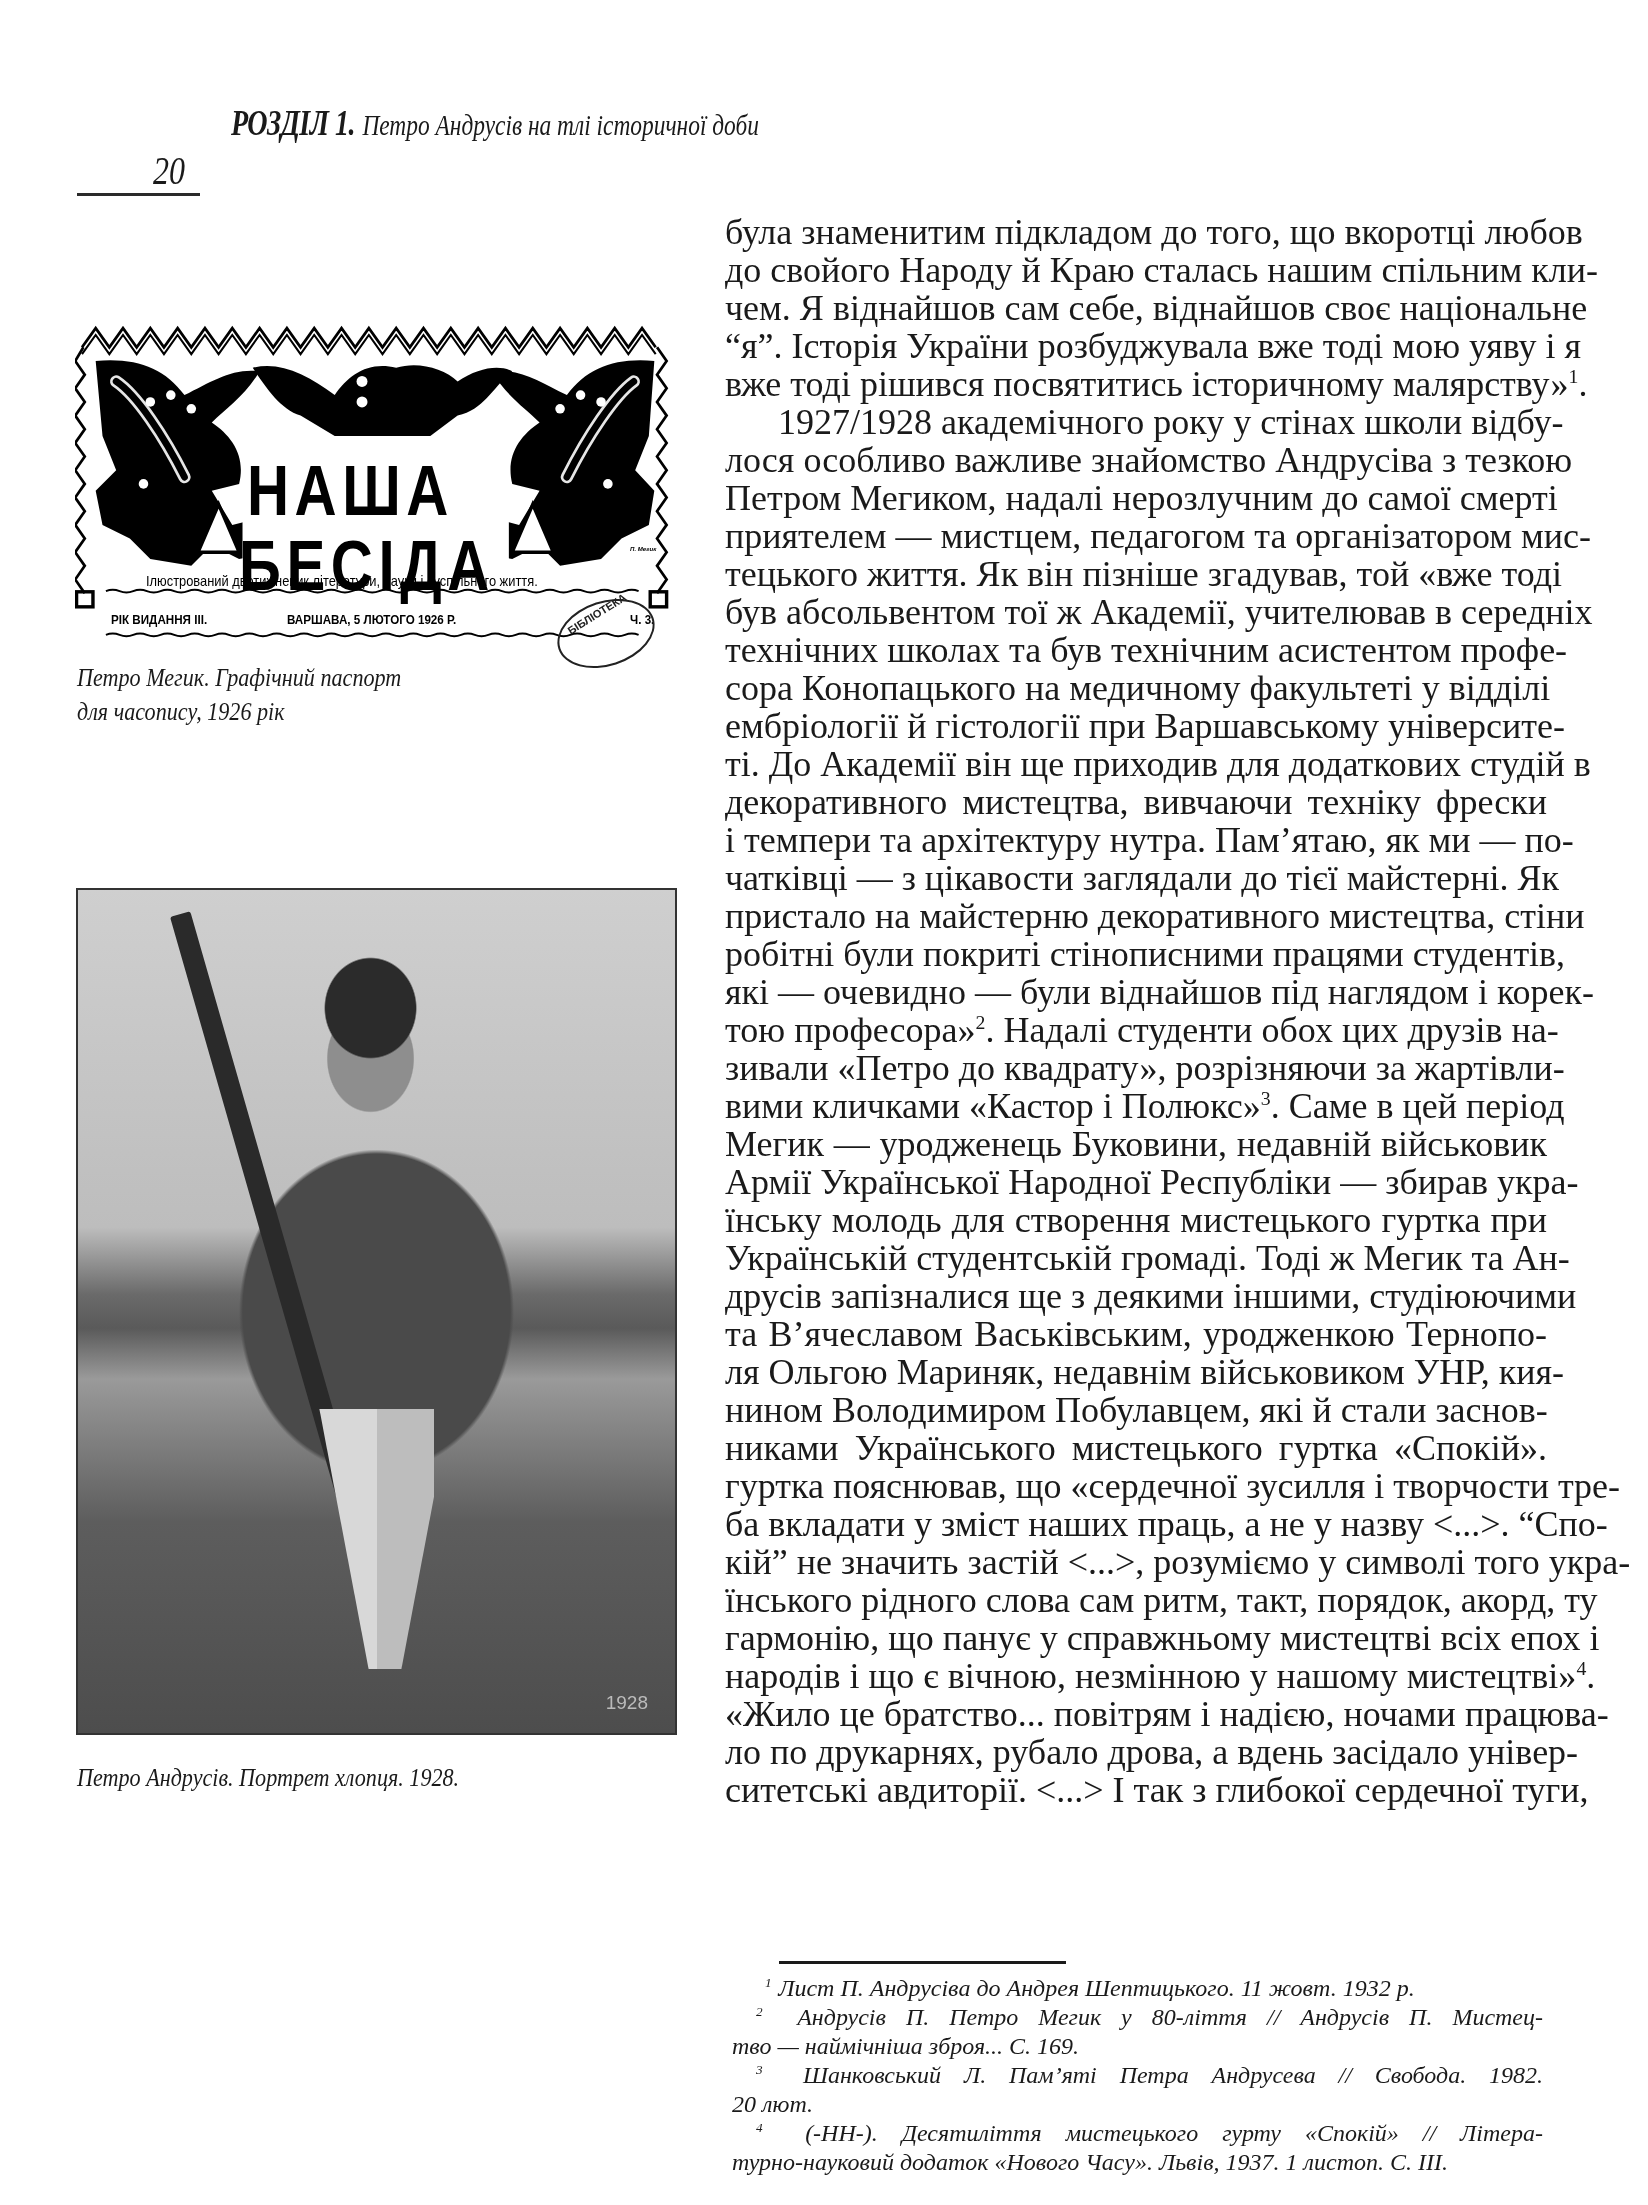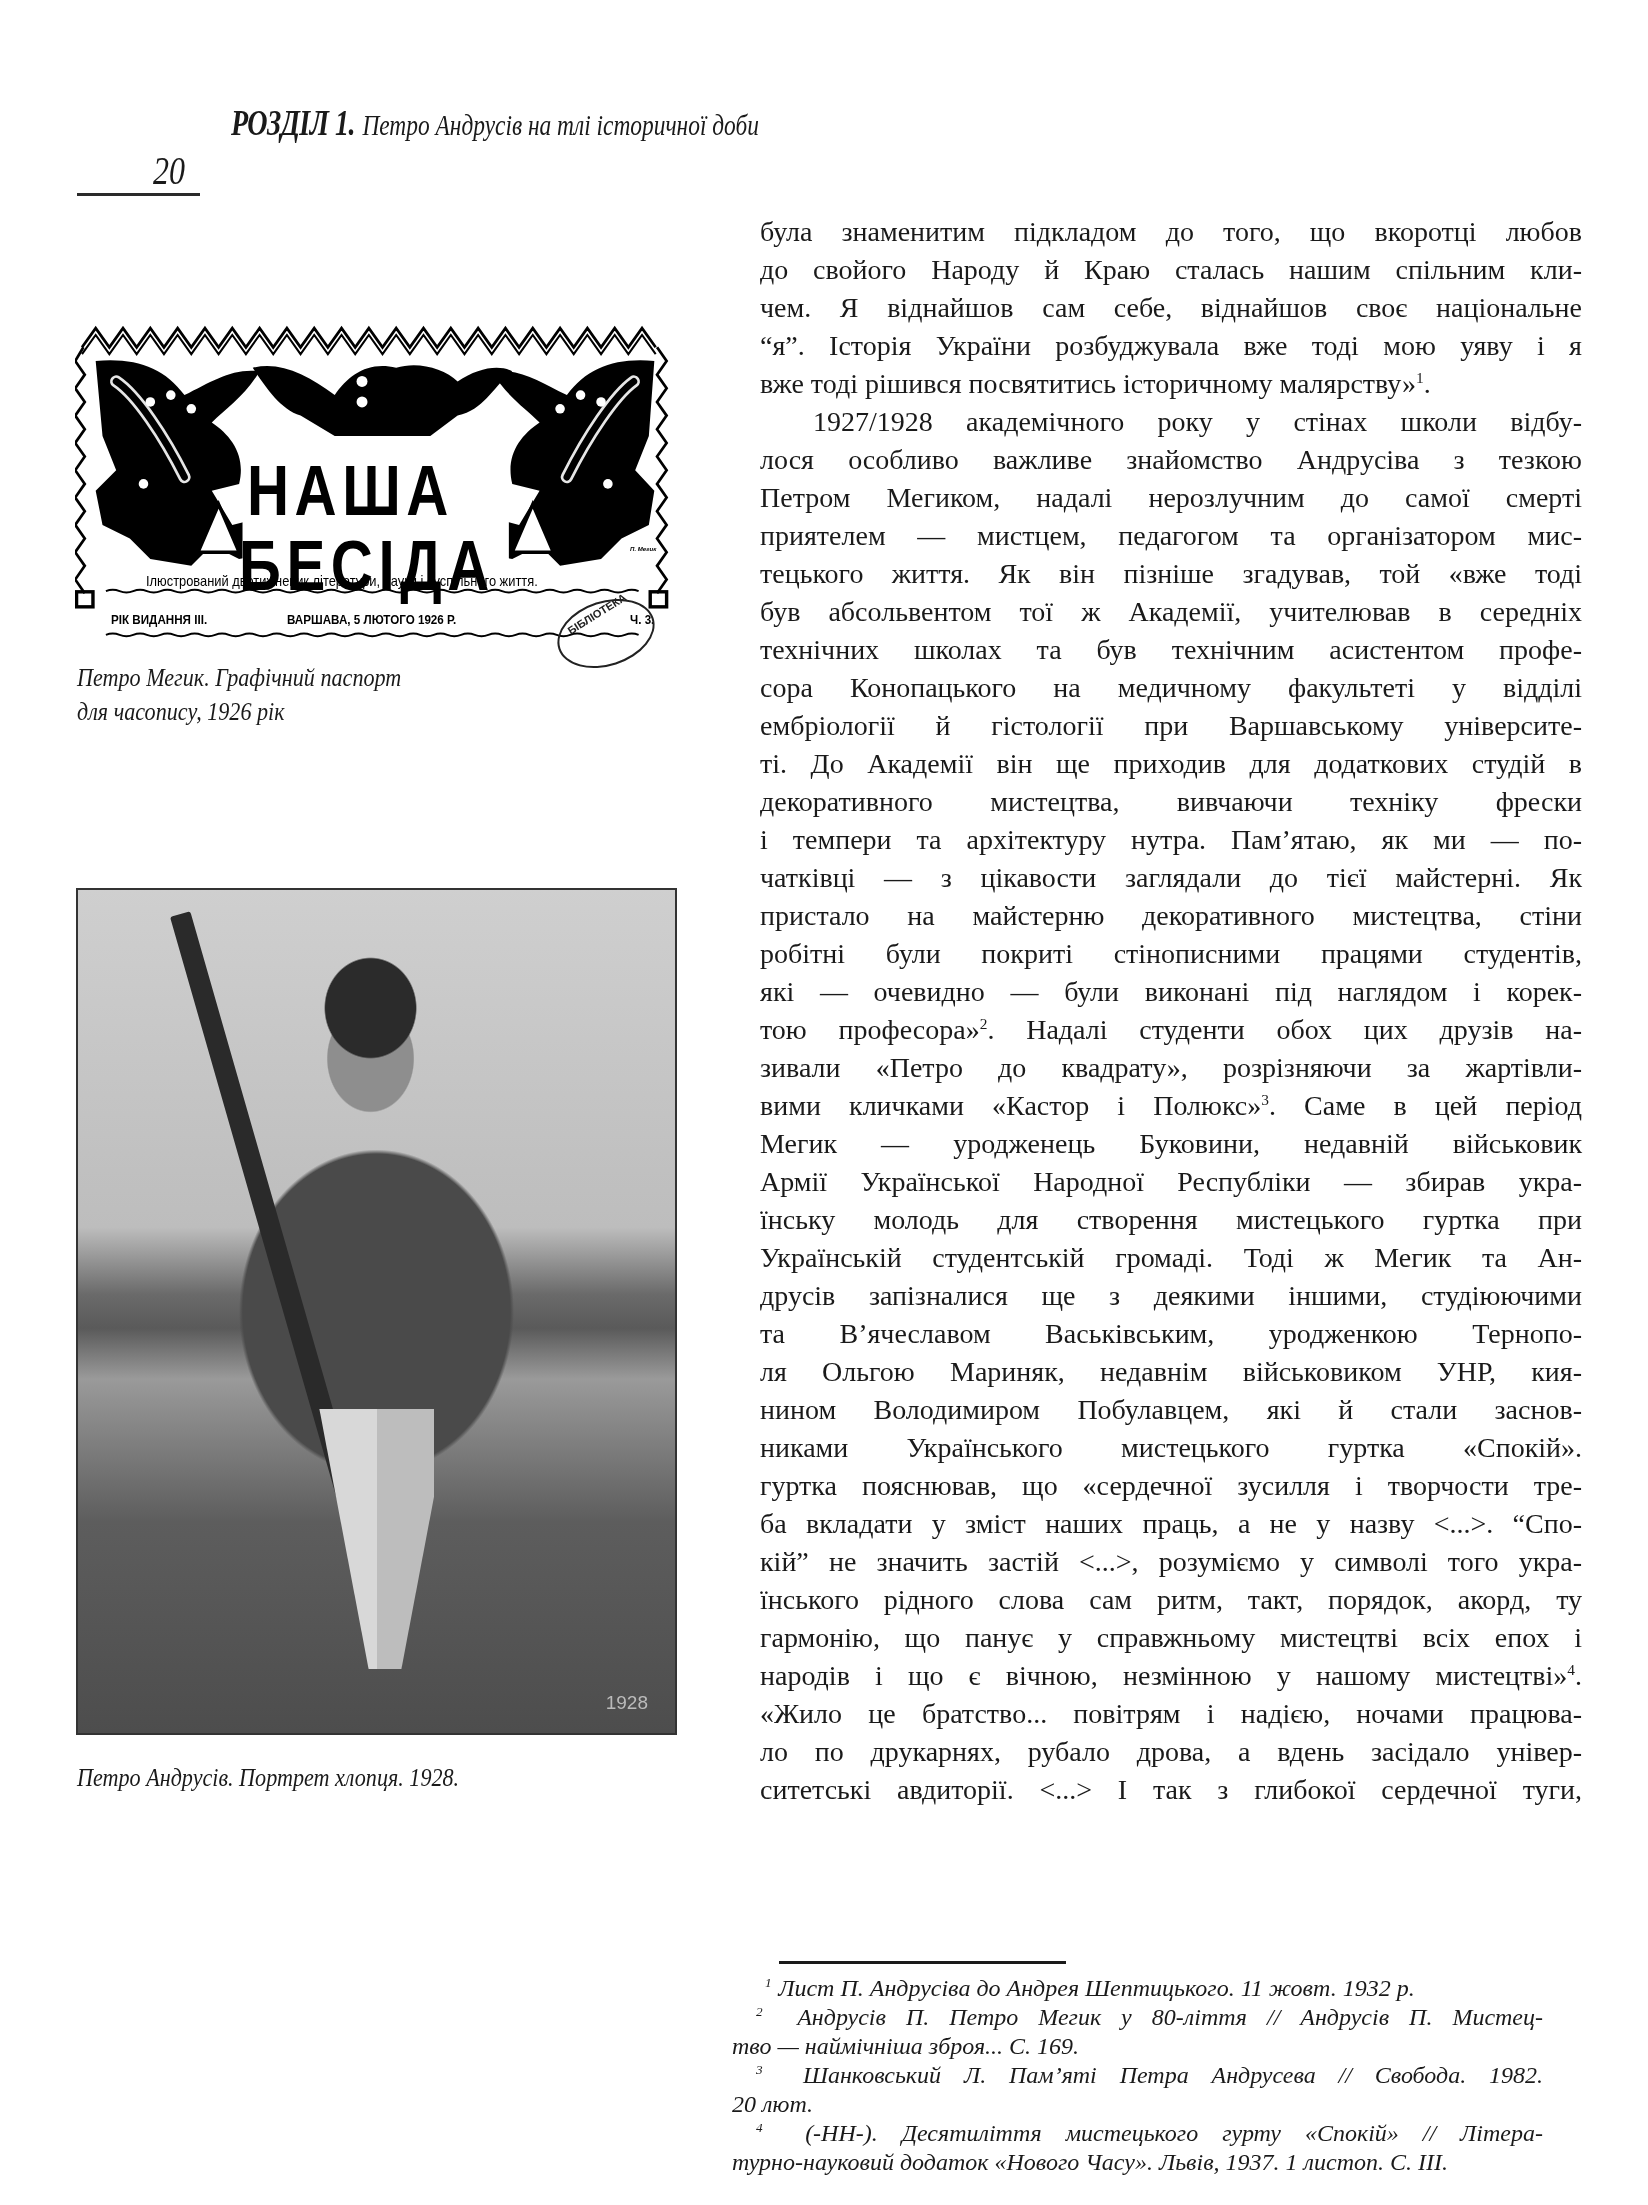--- a/index.html
+++ b/index.html
@@ -34,21 +34,21 @@
         radial-gradient(ellipse 61px 75px at 49% 20%, #8e8e8e 0 70%, transparent 72%),
         radial-gradient(ellipse 191px 225px at 50% 50%, #4a4a4a 0 70%, transparent 72%),
         linear-gradient(180deg, #cfcfcf 0%, #bdbdbd 40%, #6a6a6a 48%, #5a5a5a 52%, #9a9a9a 58%, #5d5d5d 75%, #4d4d4d 100%);
       padding-left: 15px;
     }
     .portrait .rifle { position: absolute; left: 92px; top: 27px; width: 20.5px; height: 615px; background: #2a2a2a; transform: rotate(-16deg); transform-origin: top left; border-radius: 2.7px; }
     .portrait .legs { position: absolute; left: 225px; top: 519px; width: 164px; height: 260px; background: linear-gradient(90deg, transparent 0 10%, #d8d8d8 10% 45%, #bdbdbd 45% 80%, transparent 80%); clip-path: polygon(10% 0, 55% 0, 90% 0, 60% 100%, 40% 100%); }
     .portrait .sig { position: absolute; right: 27px; bottom: 19px; font-family: "Liberation Sans", sans-serif; font-size: 19px; color: #bbb; }
 
     
-    .body-col { position: absolute; left: 760px; top: 213px; width: 822px; font-size: 28px; line-height: 38px; text-align: justify; hyphens: manual; }
+    .body-col { position: absolute; left: 725px; top: 213px; width: 822px; font-size: 36px; line-height: 38px; text-align: justify; hyphens: manual; }
     .body-col .ln { display: block; height: 38px; white-space: nowrap; text-align-last: justify; text-align: justify; transform-origin: left top; }
     .body-col .ln.last { text-align-last: left; }
     .body-col .ln.indent { padding-left: 53px; }
     sup { font-size: 0.55em; line-height: 0; vertical-align: super; }
 
     .fn-rule { position: absolute; left: 779px; top: 1961px; width: 287px; height: 2.7px; background: #1a1a1a; }
     .footnotes { position: absolute; left: 723px; top: 1974px; width: 820px; font-style: italic; font-size: 24px; line-height: 29px; }
     .footnotes .fl { display: block; white-space: nowrap; height: 29px; text-align-last: justify; text-align: justify; }
     .footnotes .fl.last { text-align-last: left; margin-left: 9px; }
     .footnotes .fl.indent { padding-left: 33px; }
@@ -143,21 +143,21 @@
     <span class="ln">був абсольвентом тої ж Академії, учителював в середніх</span>
     <span class="ln">технічних школах та був технічним асистентом профе-</span>
     <span class="ln">сора Конопацького на медичному факультеті у відділі</span>
     <span class="ln">ембріології й гістології при Варшавському університе-</span>
     <span class="ln">ті. До Академії він ще приходив для додаткових студій в</span>
     <span class="ln">декоративного мистецтва, вивчаючи техніку фрески</span>
     <span class="ln">і темпери та архітектуру нутра. Пам’ятаю, як ми — по-</span>
     <span class="ln">чатківці — з цікавости заглядали до тієї майстерні. Як</span>
     <span class="ln">пристало на майстерню декоративного мистецтва, стіни</span>
     <span class="ln">робітні були покриті стінописними працями студентів,</span>
-    <span class="ln">які — очевидно — були виконані під наглядом і корек-</span>
+    <span class="ln">які — очевидно — були віднайшов під наглядом і корек-</span>
     <span class="ln">тою професора»<sup>2</sup>. Надалі студенти обох цих друзів на-</span>
     <span class="ln">зивали «Петро до квадрату», розрізняючи за жартівли-</span>
     <span class="ln">вими кличками «Кастор і Полюкс»<sup>3</sup>. Саме в цей період</span>
     <span class="ln">Мегик — уродженець Буковини, недавній військовик</span>
     <span class="ln">Армії Української Народної Республіки — збирав укра-</span>
     <span class="ln">їнську молодь для створення мистецького гуртка при</span>
     <span class="ln">Українській студентській громаді. Тоді ж Мегик та Ан-</span>
     <span class="ln">друсів запізналися ще з деякими іншими, студіюючими</span>
     <span class="ln">та В’ячеславом Васьківським, уродженкою Тернопо-</span>
     <span class="ln">ля Ольгою Мариняк, недавнім військовиком УНР, кия-</span>

